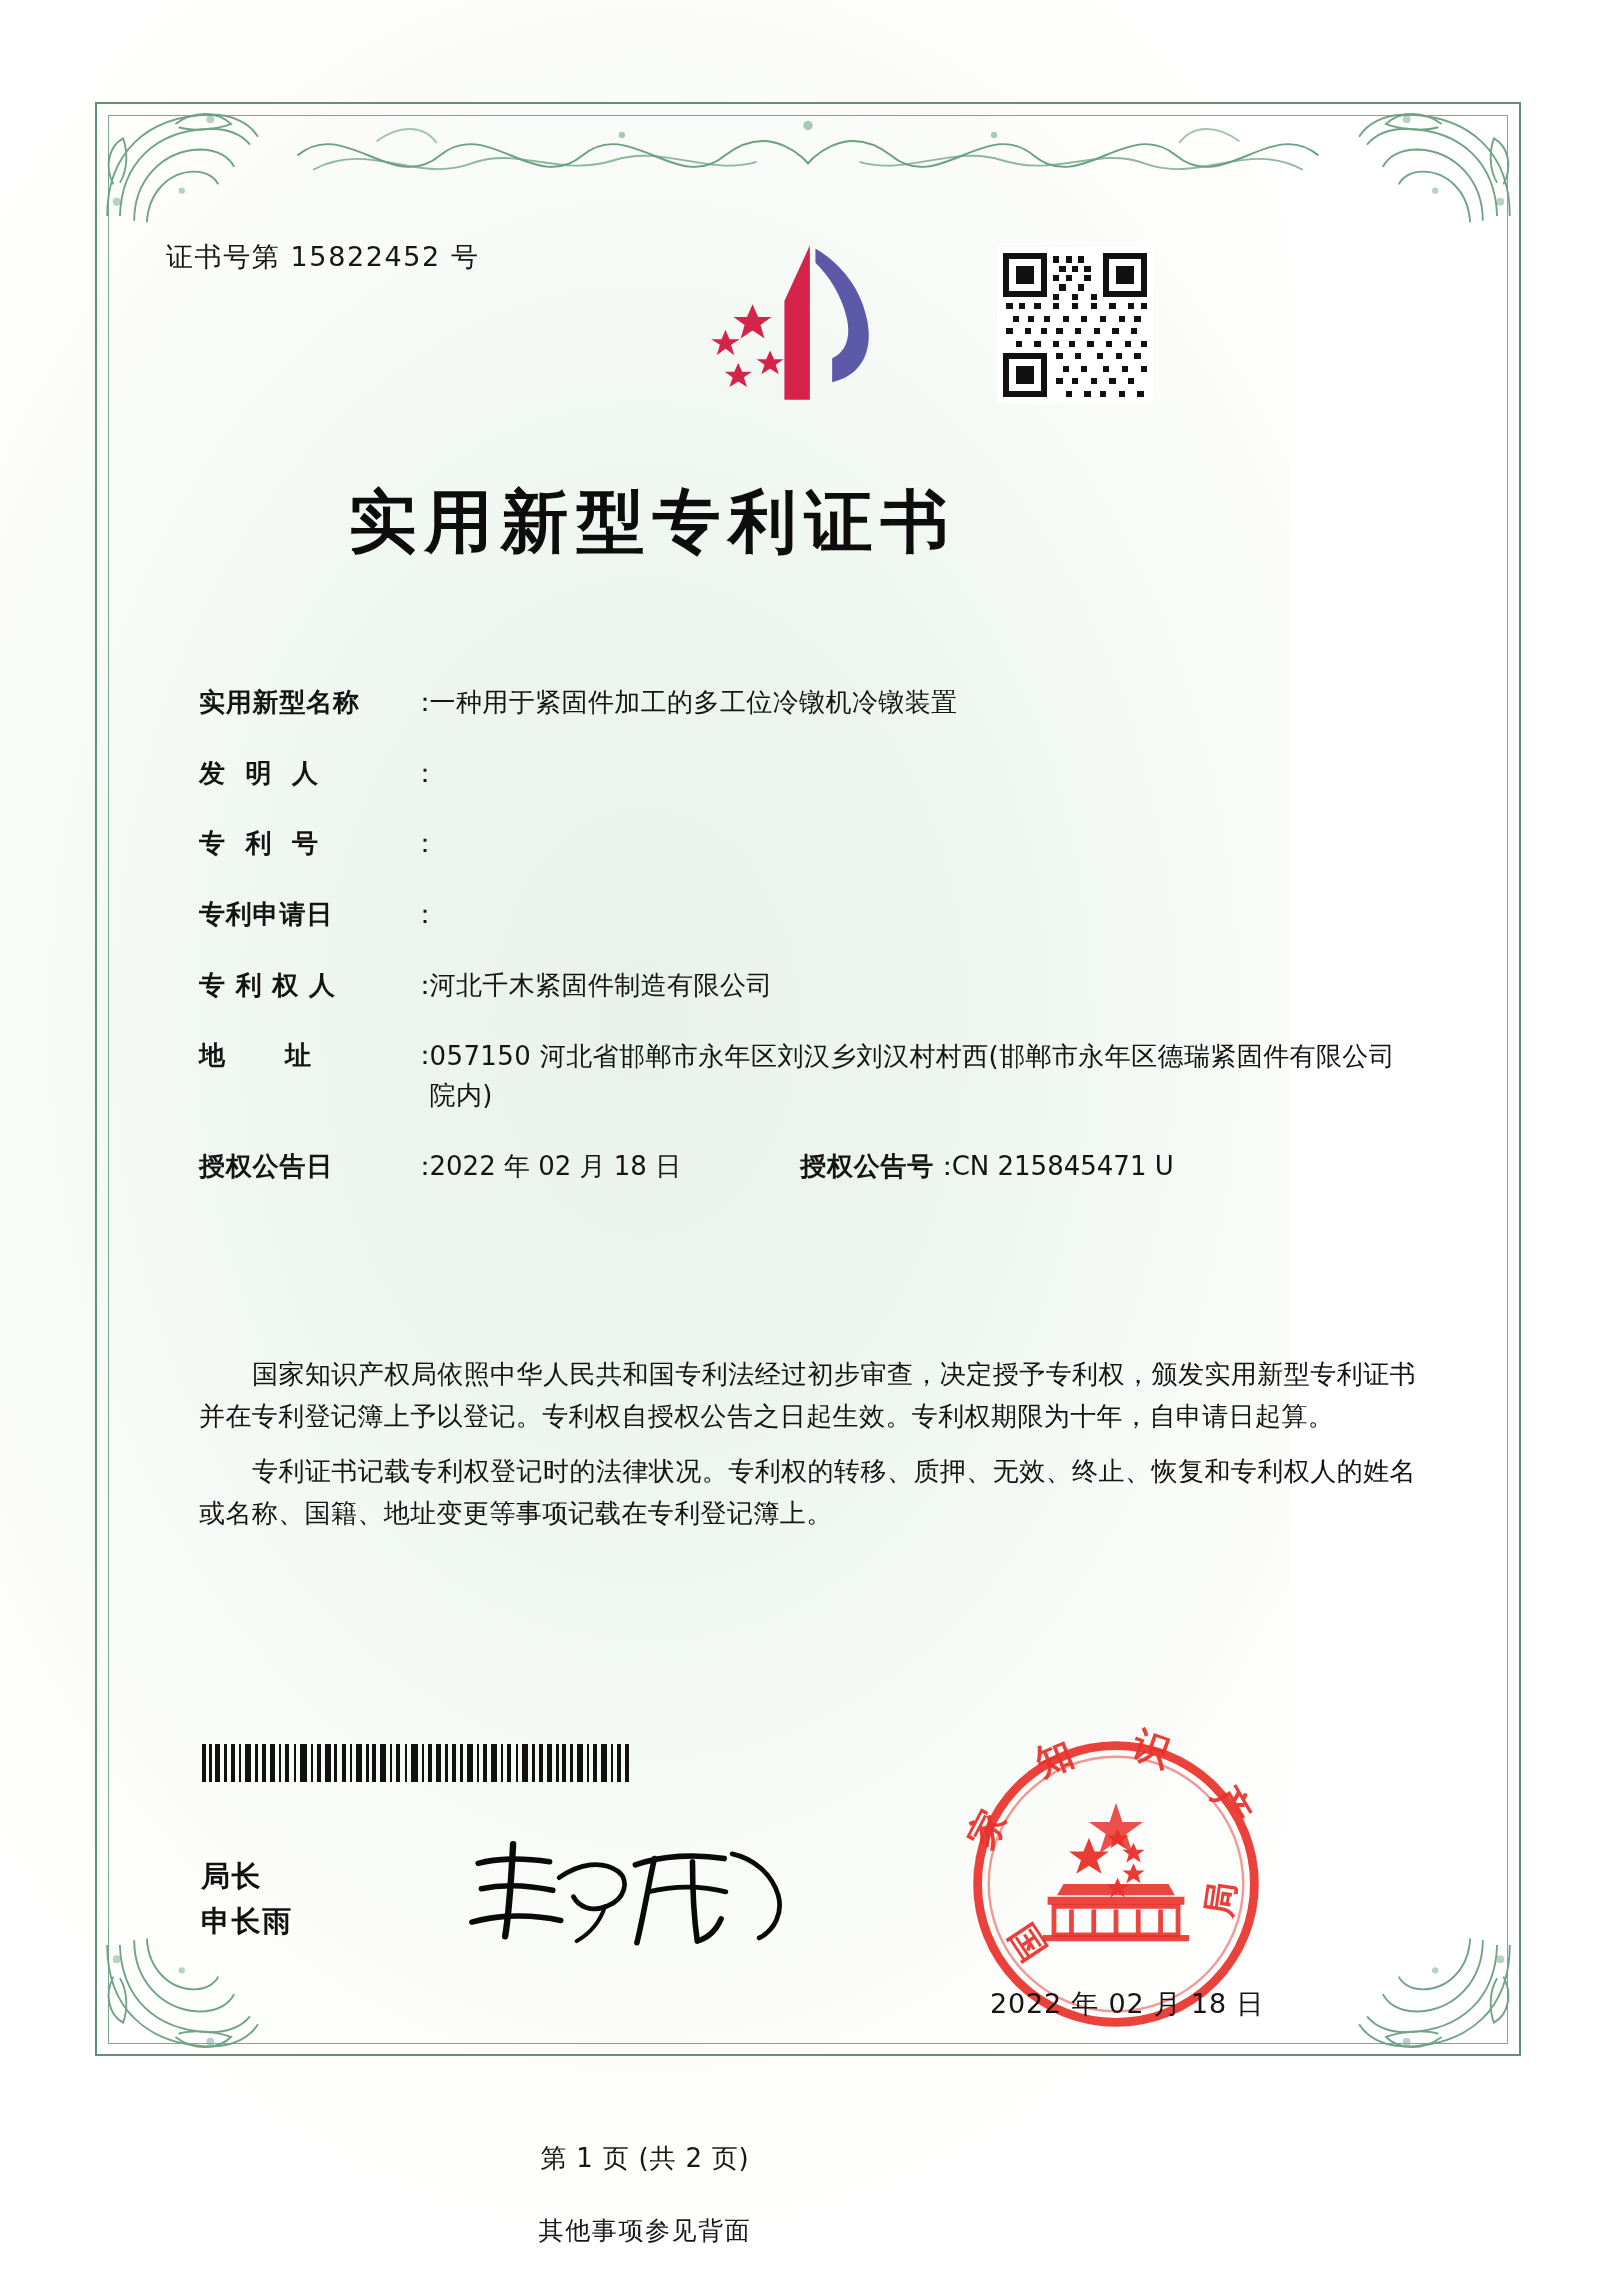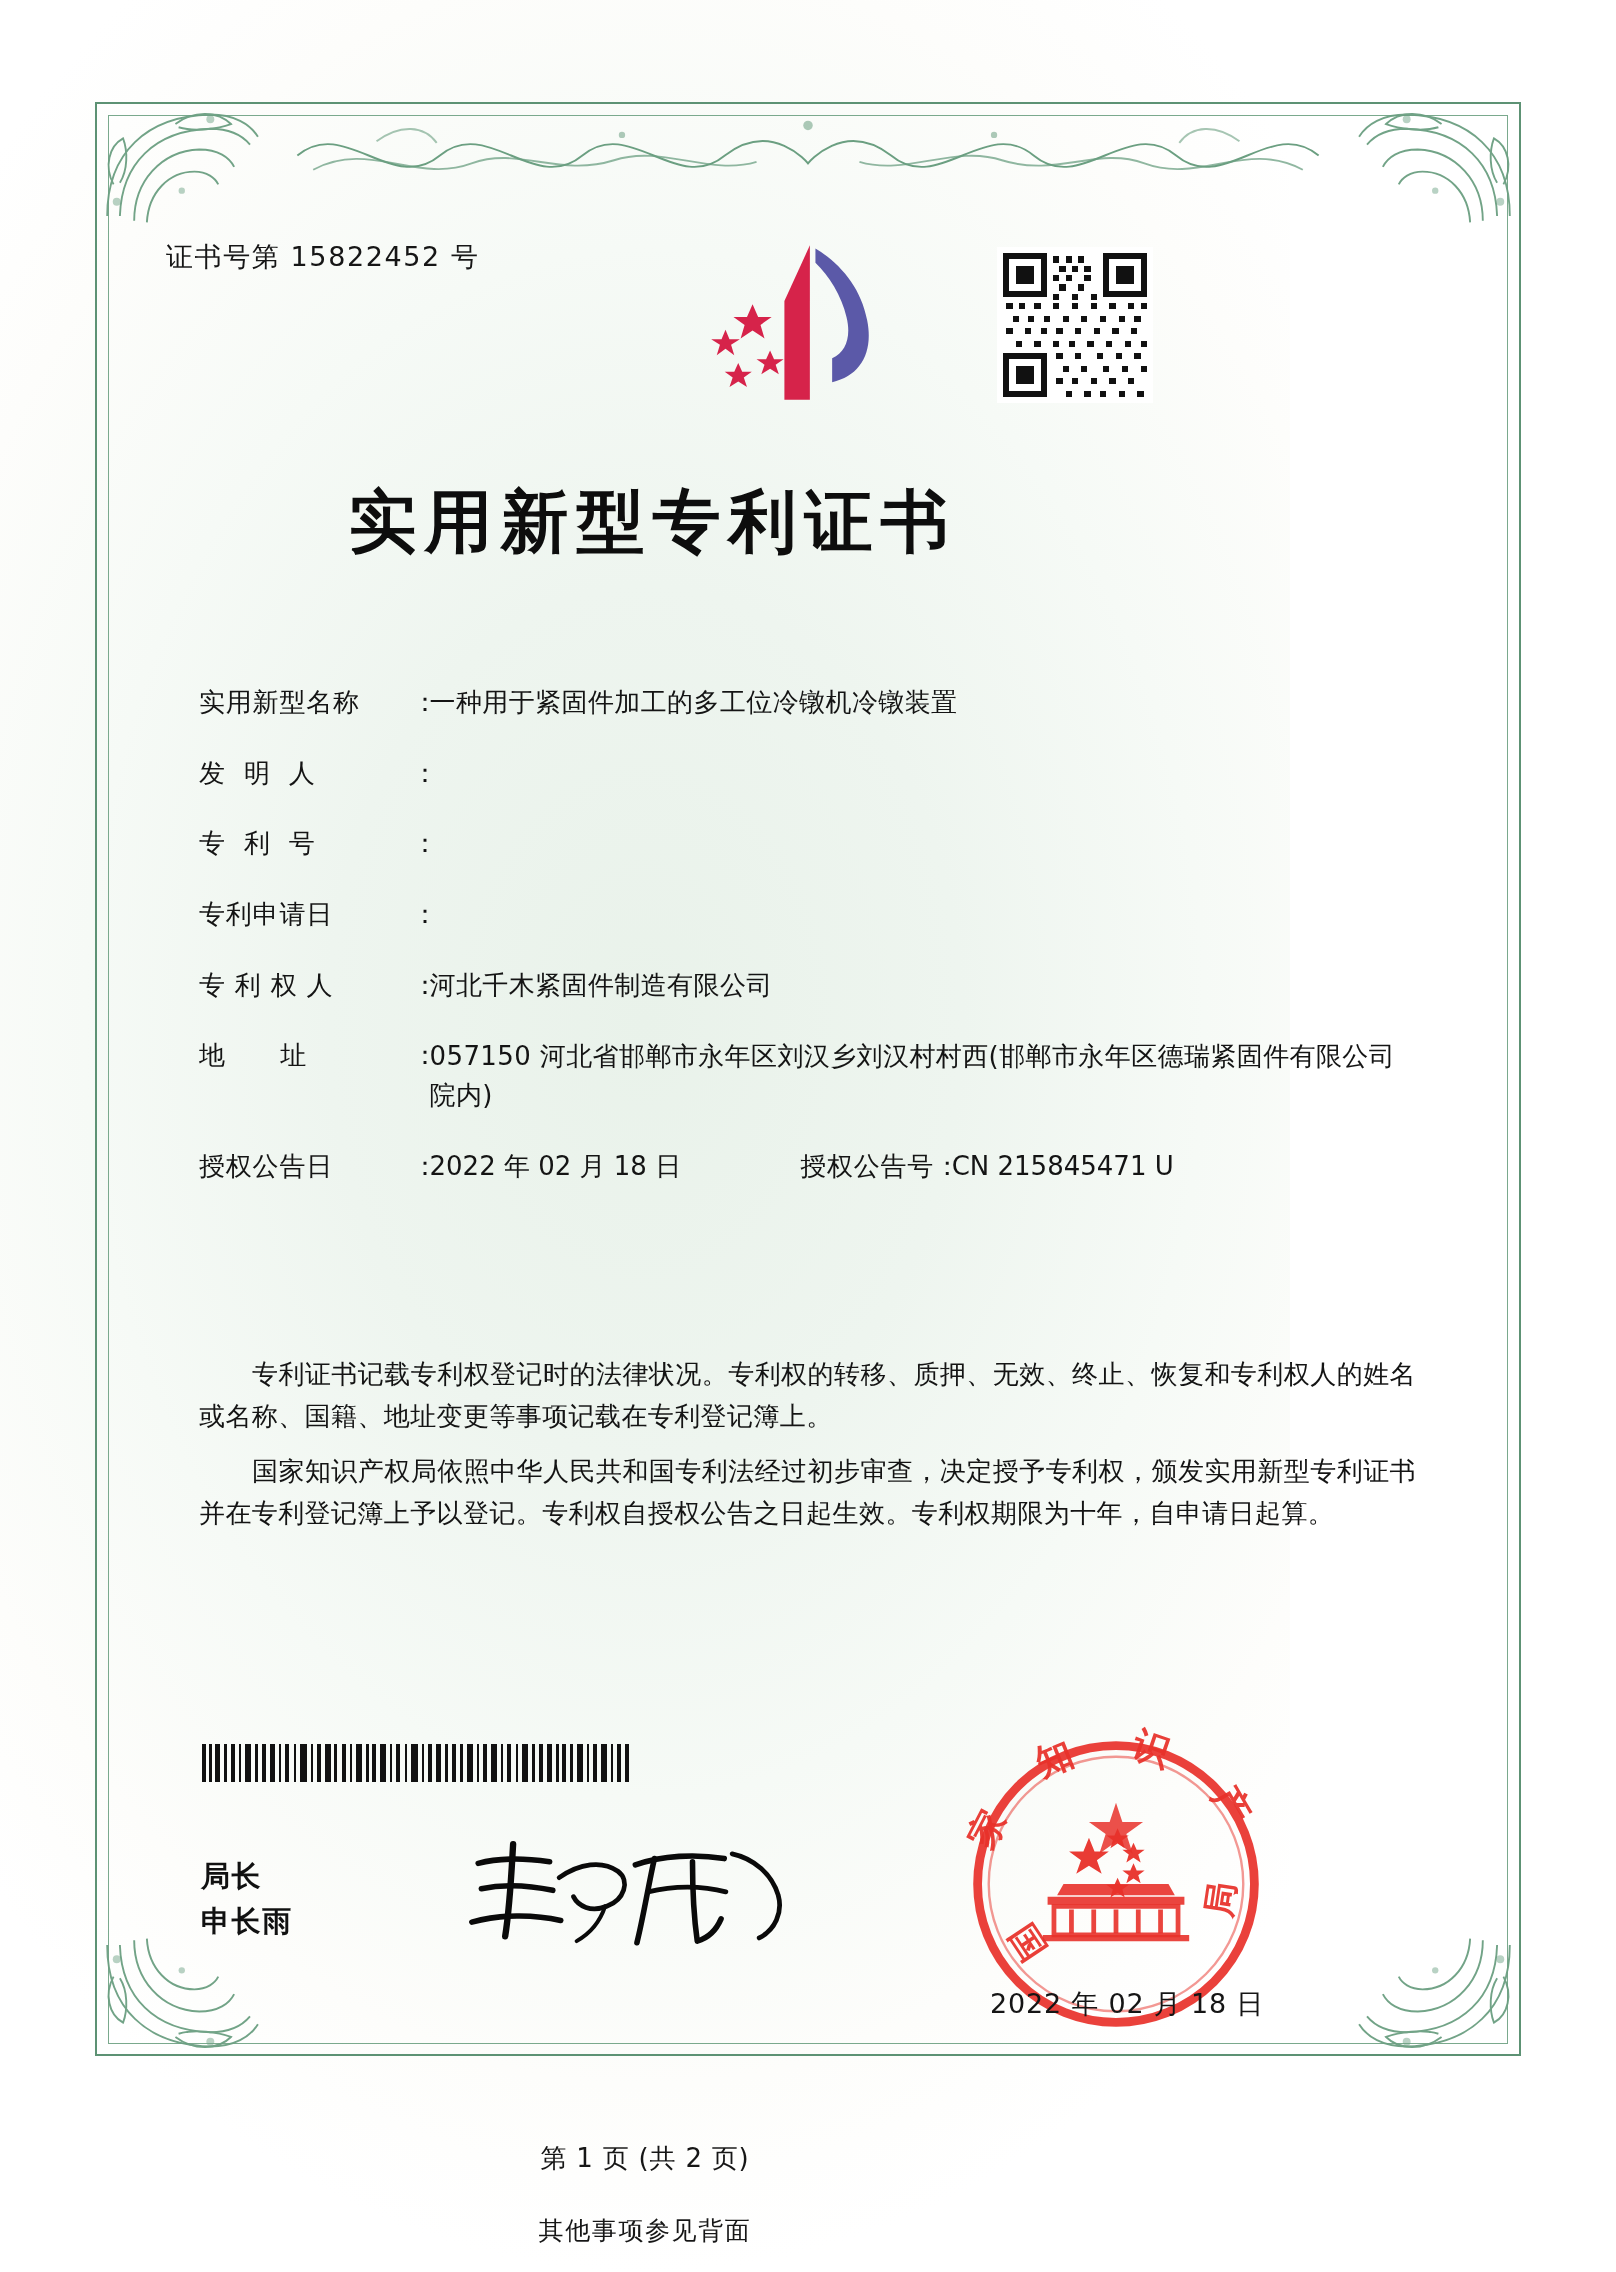--- a/index.html
+++ b/index.html
@@ -109,20 +109,21 @@
     font-size: 26px;
     line-height: 1.45;
     color: #141414;
     font-family: "DejaVu Sans", "Liberation Sans", sans-serif;
   }
   .field .label {
     width: 213px;
     flex: 0 0 213px;
     white-space: pre;
     letter-spacing: 0.8px;
+    font-weight: bold;
   }
   .field .colon {
     flex: 0 0 17.5px;
     width: 17.5px;
   }
   .field .value {
     flex: 1 1 auto;
     letter-spacing: 0.4px;
   }
   .field.two-line .value { line-height: 1.5; }
@@ -458,22 +459,22 @@
       <span class="pair-right">
         <span class="label">授权公告号</span>
         <span class="colon">：</span>
         <span>CN 215845471 U</span>
       </span>
     </div>
 
   </div>
 
   <div class="paras">
+    <p>国家知识产权局依照中华人民共和国专利法经过初步审查，决定授予专利权，颁发实用新型专利证书并在专利登记簿上予以登记。专利权自授权公告之日起生效。专利权期限为十年，自申请日起算。</p>
     <p>专利证书记载专利权登记时的法律状况。专利权的转移、质押、无效、终止、恢复和专利权人的姓名或名称、国籍、地址变更等事项记载在专利登记簿上。</p>
-    <p>国家知识产权局依照中华人民共和国专利法经过初步审查，决定授予专利权，颁发实用新型专利证书并在专利登记簿上予以登记。专利权自授权公告之日起生效。专利权期限为十年，自申请日起算。</p>
   </div>
 
   <div class="barcode">
     <svg viewBox="0 0 540 48" xmlns="http://www.w3.org/2000/svg" shape-rendering="crispEdges">
       <g fill="#111">
         <rect x="0" y="0" width="5" height="48"></rect>
           <rect x="9" y="0" width="3" height="48"></rect>
         <rect x="16" y="0" width="7" height="48"></rect>
           <rect x="28" y="0" width="3" height="48"></rect>
         <rect x="36" y="0" width="5" height="48"></rect>

